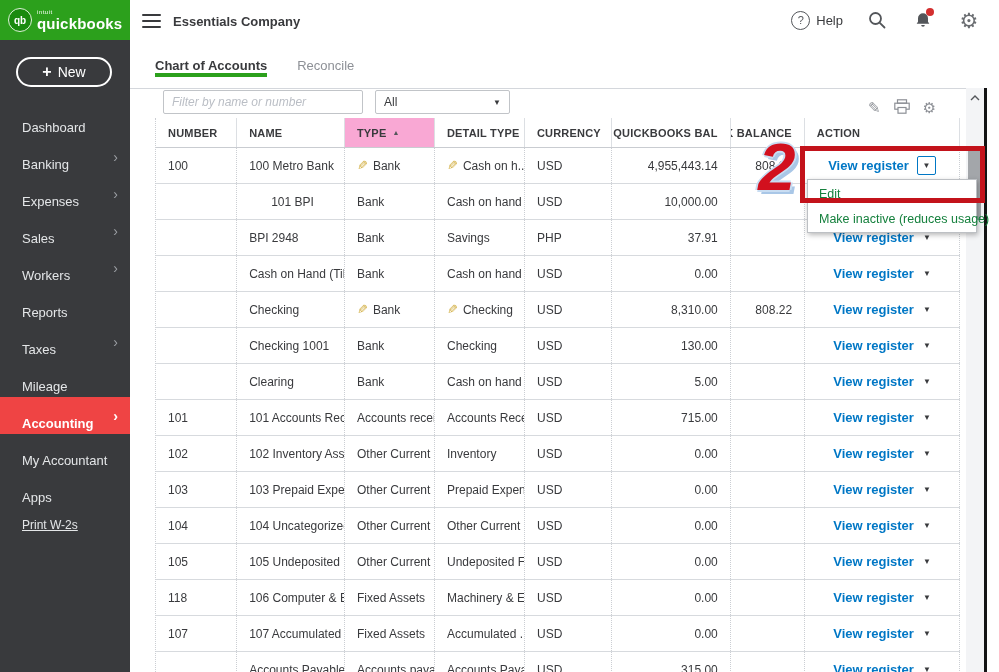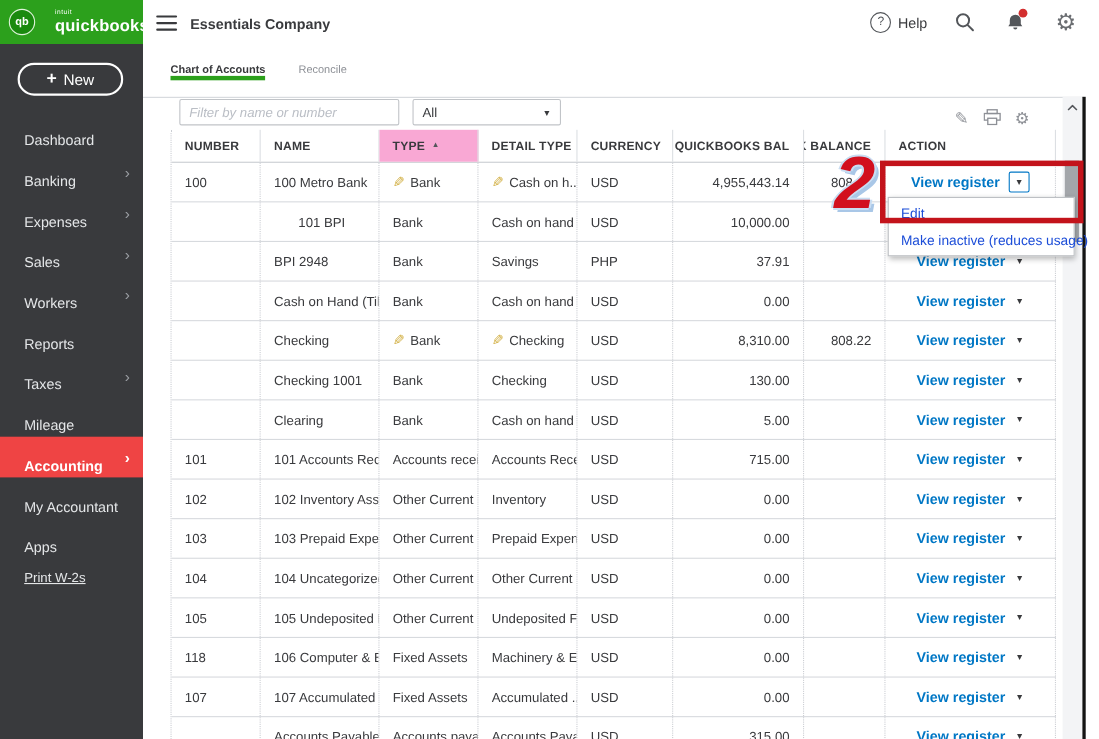--- a/index.html
+++ b/index.html
@@ -7,21 +7,21 @@
     width:999px;height:672px;position:relative;overflow:hidden;
     background:#ffffff;
     font-family:"Liberation Sans", sans-serif;
     -webkit-font-smoothing:antialiased;
     color:#393A3D;
   }
   
   .sidebar{position:absolute;left:0;top:0;width:130px;height:672px;background:#393A3D;z-index:2;}
   .logo-band{position:absolute;left:0;top:0;width:130px;height:40px;background:#2CA01C;display:flex;align-items:center;padding-left:8px;box-sizing:border-box;}
   .qb-circle{width:22px;height:22px;border-radius:50%;background:#1A8A0E;border:1px solid #DFF3DA;color:#fff;font-size:10px;font-weight:bold;display:flex;align-items:center;justify-content:center;flex:0 0 auto;}
-  .brand-text{margin-left:18px;line-height:1;color:#fff;}
+  .brand-text{margin-left:5px;line-height:1;color:#fff;}
   .brand-intuit{display:block;font-size:6px;letter-spacing:.5px;margin-bottom:1px;}
   .brand-name{display:block;font-size:15px;font-weight:bold;letter-spacing:.2px;}
   .new-btn{position:absolute;left:16px;top:57px;width:96px;height:30px;border:2px solid #fff;border-radius:16px;background:transparent;color:#fff;font-size:14px;font-family:"Liberation Sans",sans-serif;display:flex;align-items:center;justify-content:center;cursor:pointer;}
   .new-btn .plus{font-size:16px;margin-right:6px;font-weight:bold;}
   .nav{position:absolute;left:0;top:101px;width:130px;}
   .nav-item{height:37px;display:flex;align-items:center;padding:0 12px 0 22px;font-size:13px;color:#E4E6E8;cursor:pointer;box-sizing:border-box;}
   .nav-item .nav-label{flex:1;margin-top:16px;}
   .nav-item .nav-chevron{color:#9B9EA3;font-size:14px;}
   .nav-item.active{background:#ef4444;color:#fff;font-weight:bold;}
   .nav-item.active .nav-chevron{color:#fff;font-weight:bold;}
@@ -33,21 +33,21 @@
   .company-name{position:absolute;left:43px;top:14px;font-size:13px;font-weight:bold;color:#393A3D;}
   .topbar-right{position:absolute;right:18px;top:8px;display:flex;align-items:center;gap:22px;}
   .help-wrap{display:flex;align-items:center;gap:6px;cursor:pointer;}
   .help-circle{width:17px;height:17px;border:1.5px solid #53565A;border-radius:50%;color:#53565A;font-size:11px;display:flex;align-items:center;justify-content:center;}
   .help-label{font-size:13px;color:#393A3D;}
   .icon-btn{position:relative;cursor:pointer;display:flex;align-items:center;justify-content:center;width:24px;height:24px;}
   .notif-dot{position:absolute;top:0;right:1px;width:8px;height:8px;border-radius:50%;background:#D32F2F;}
   .gear-glyph{font-size:21px;color:#6B6E72;line-height:1;}
   
   .tabs{position:absolute;left:155px;top:58px;display:flex;gap:30px;z-index:1;}
-  .tab{font-size:10px;padding-bottom:0;cursor:pointer;}
+  .tab{font-size:13px;padding-bottom:0;cursor:pointer;}
   .tab.active{font-weight:bold;color:#393A3D;border-bottom:4px solid #2CA01C;}
   .tab.inactive{color:#8D9096;}
   .panel-top-line{position:absolute;left:130px;top:88px;width:855px;border-top:1px solid #D4D7DC;}
   
   .filter-input{position:absolute;left:163px;top:90px;width:200px;height:24px;border:1px solid #C1C4C8;border-radius:2px;box-sizing:border-box;padding:0 8px;font-size:12px;font-family:"Liberation Sans",sans-serif;color:#393A3D;z-index:1;}
   .filter-input::placeholder{color:#BABEC5;font-style:italic;}
   .type-filter{position:absolute;left:375px;top:90px;width:135px;height:24px;border:1px solid #C1C4C8;border-radius:2px;box-sizing:border-box;display:flex;align-items:center;padding:0 8px;font-size:12px;color:#393A3D;cursor:pointer;z-index:1;}
   .type-filter .tf-label{flex:1;}
   .tf-caret{font-size:8px;color:#393A3D;}
   .table-tools{position:absolute;left:868px;top:99px;display:flex;gap:13px;align-items:center;z-index:1;}
@@ -73,21 +73,21 @@
   .cell.col-qb,.cell.col-bank{justify-content:flex-end;}
   .cell.col-action{justify-content:center;padding:0 6px;}
   .cell-pencil{color:#D0AC3C;font-size:13px;margin-right:5px;display:inline-block;transform:scaleX(-1);}
   .name-indent{padding-left:22px;}
   .vr-link{color:#0077C5;font-weight:bold;font-size:13px;cursor:pointer;}
   .vr-caret{color:#393A3D;font-size:8px;margin-left:9px;cursor:pointer;}
   .vr-caret-box{width:17px;height:17px;border:1px solid #0077C5;border-radius:2px;margin-left:8px;display:flex;align-items:center;justify-content:center;cursor:pointer;}
   .vr-caret-box .vr-caret{margin-left:0;}
   
   .action-menu{position:absolute;left:807px;top:179px;width:168px;background:#fff;border:1px solid #BDC0C4;box-shadow:1px 2px 5px rgba(0,0,0,.28);z-index:10;padding:1px 0;}
-  .menu-item{height:25px;display:flex;align-items:center;padding:0 11px;font-size:12.5px;color:#1d4ed8;cursor:pointer;white-space:nowrap;}
+  .menu-item{height:25px;display:flex;align-items:center;padding:0 11px;font-size:12.5px;color:#15803d;cursor:pointer;white-space:nowrap;}
   
   .red-box{position:absolute;left:800px;top:146px;width:185px;height:57px;border:5px solid #C3131B;box-sizing:border-box;z-index:11;pointer-events:none;}
   .red-two{position:absolute;left:741px;top:133px;width:72px;text-align:center;font-size:67px;font-weight:bold;font-style:italic;color:#D2101E;z-index:12;pointer-events:none;line-height:1;
     text-shadow:-2px 0 0 #C9DDF2, 2px 0 0 #C9DDF2, 0 -2px 0 #C9DDF2, 0 2px 0 #C9DDF2, 4px 4px 0 #A9C7E7;}
   
   .vscrollbar{position:absolute;left:966px;top:88px;width:18px;height:584px;background:#F3F4F6;z-index:3;}
   .scroll-up{height:19px;display:flex;align-items:center;justify-content:center;cursor:pointer;}
   .scroll-thumb{position:absolute;left:2px;top:58px;width:13px;height:74px;background:#A3A6AA;cursor:pointer;}
   .window-edge{position:absolute;left:984px;top:88px;width:3px;height:584px;background:#141414;z-index:3;}
 </style>

